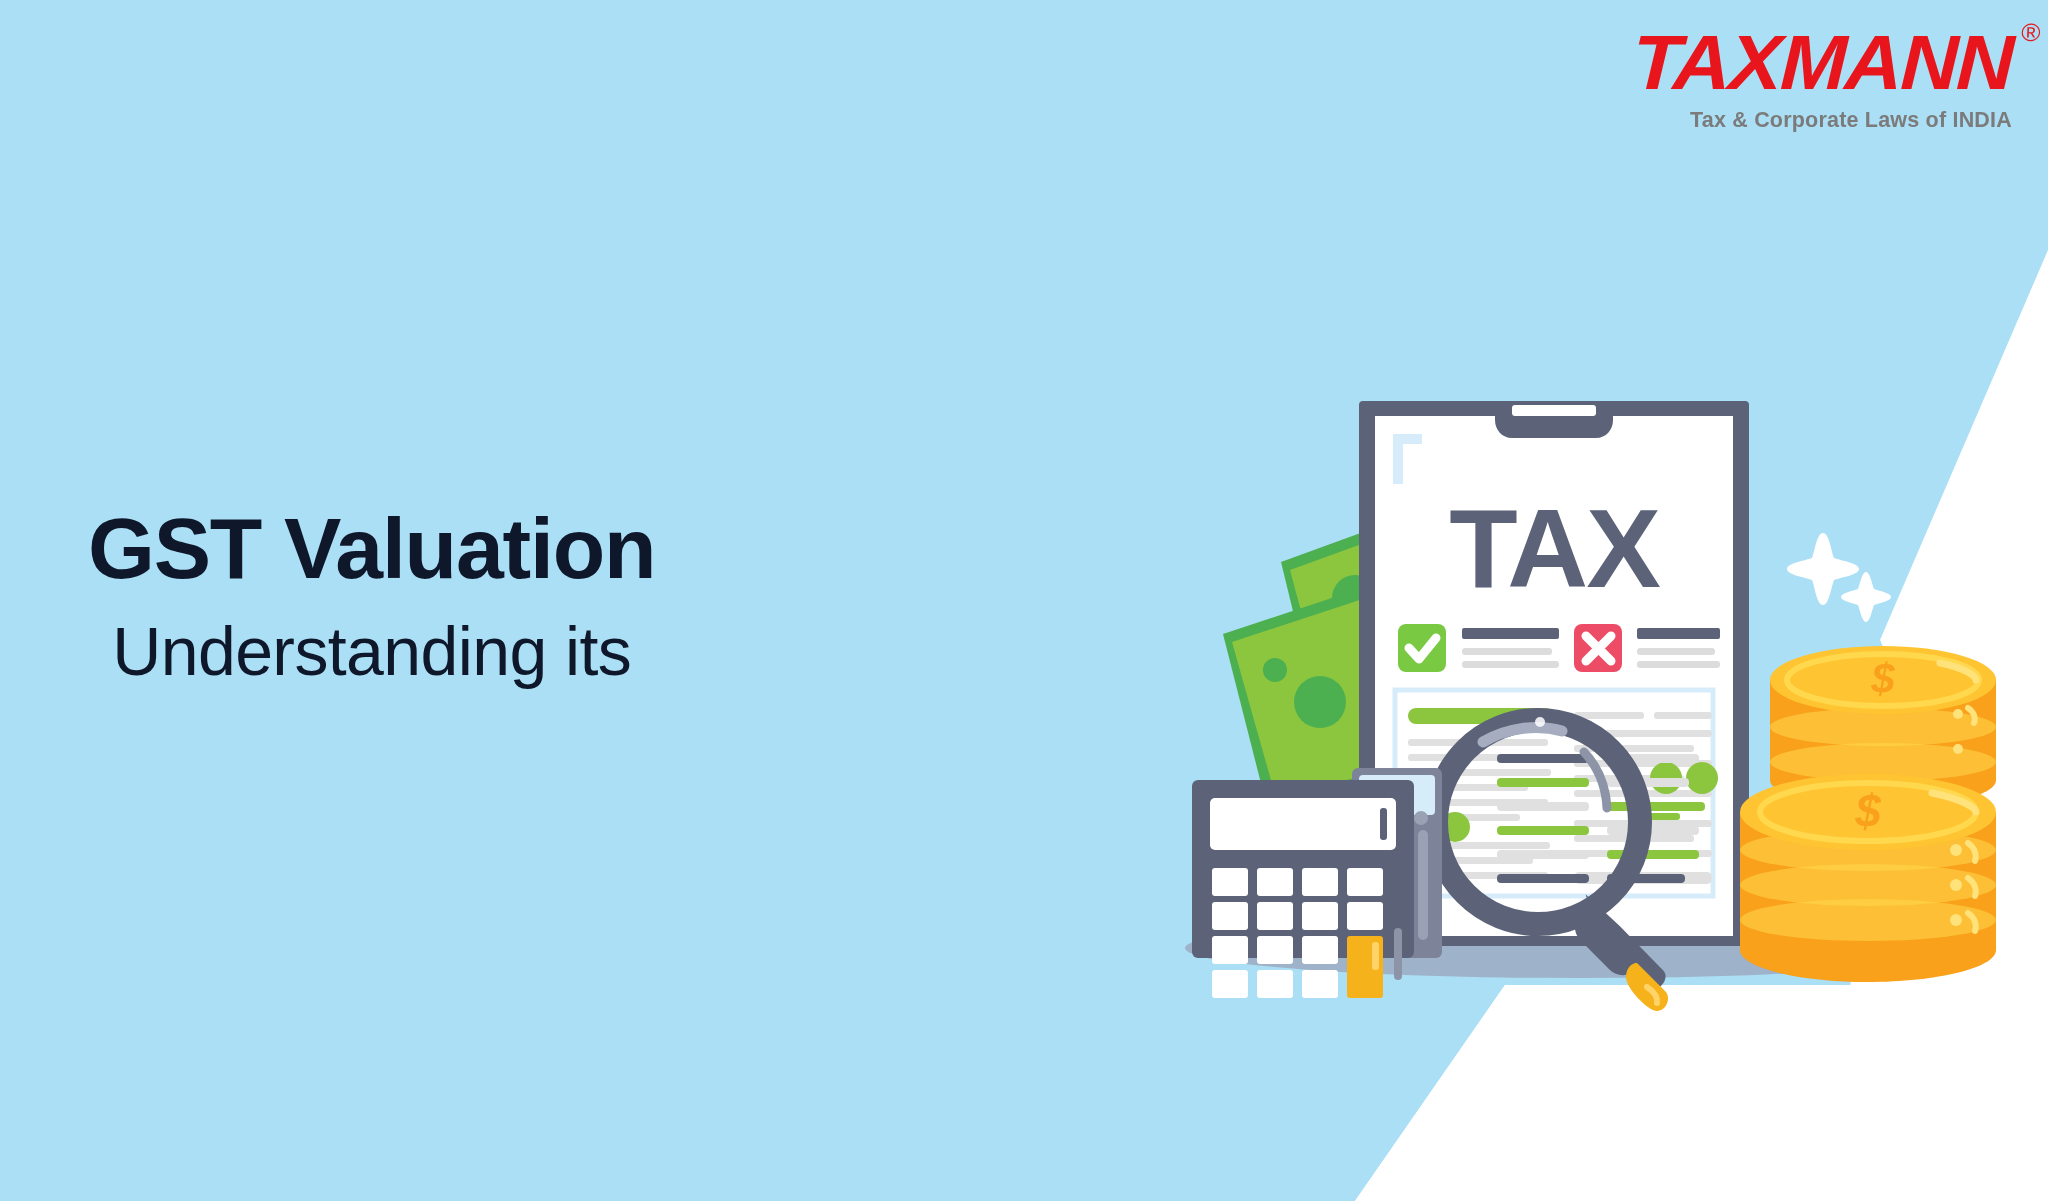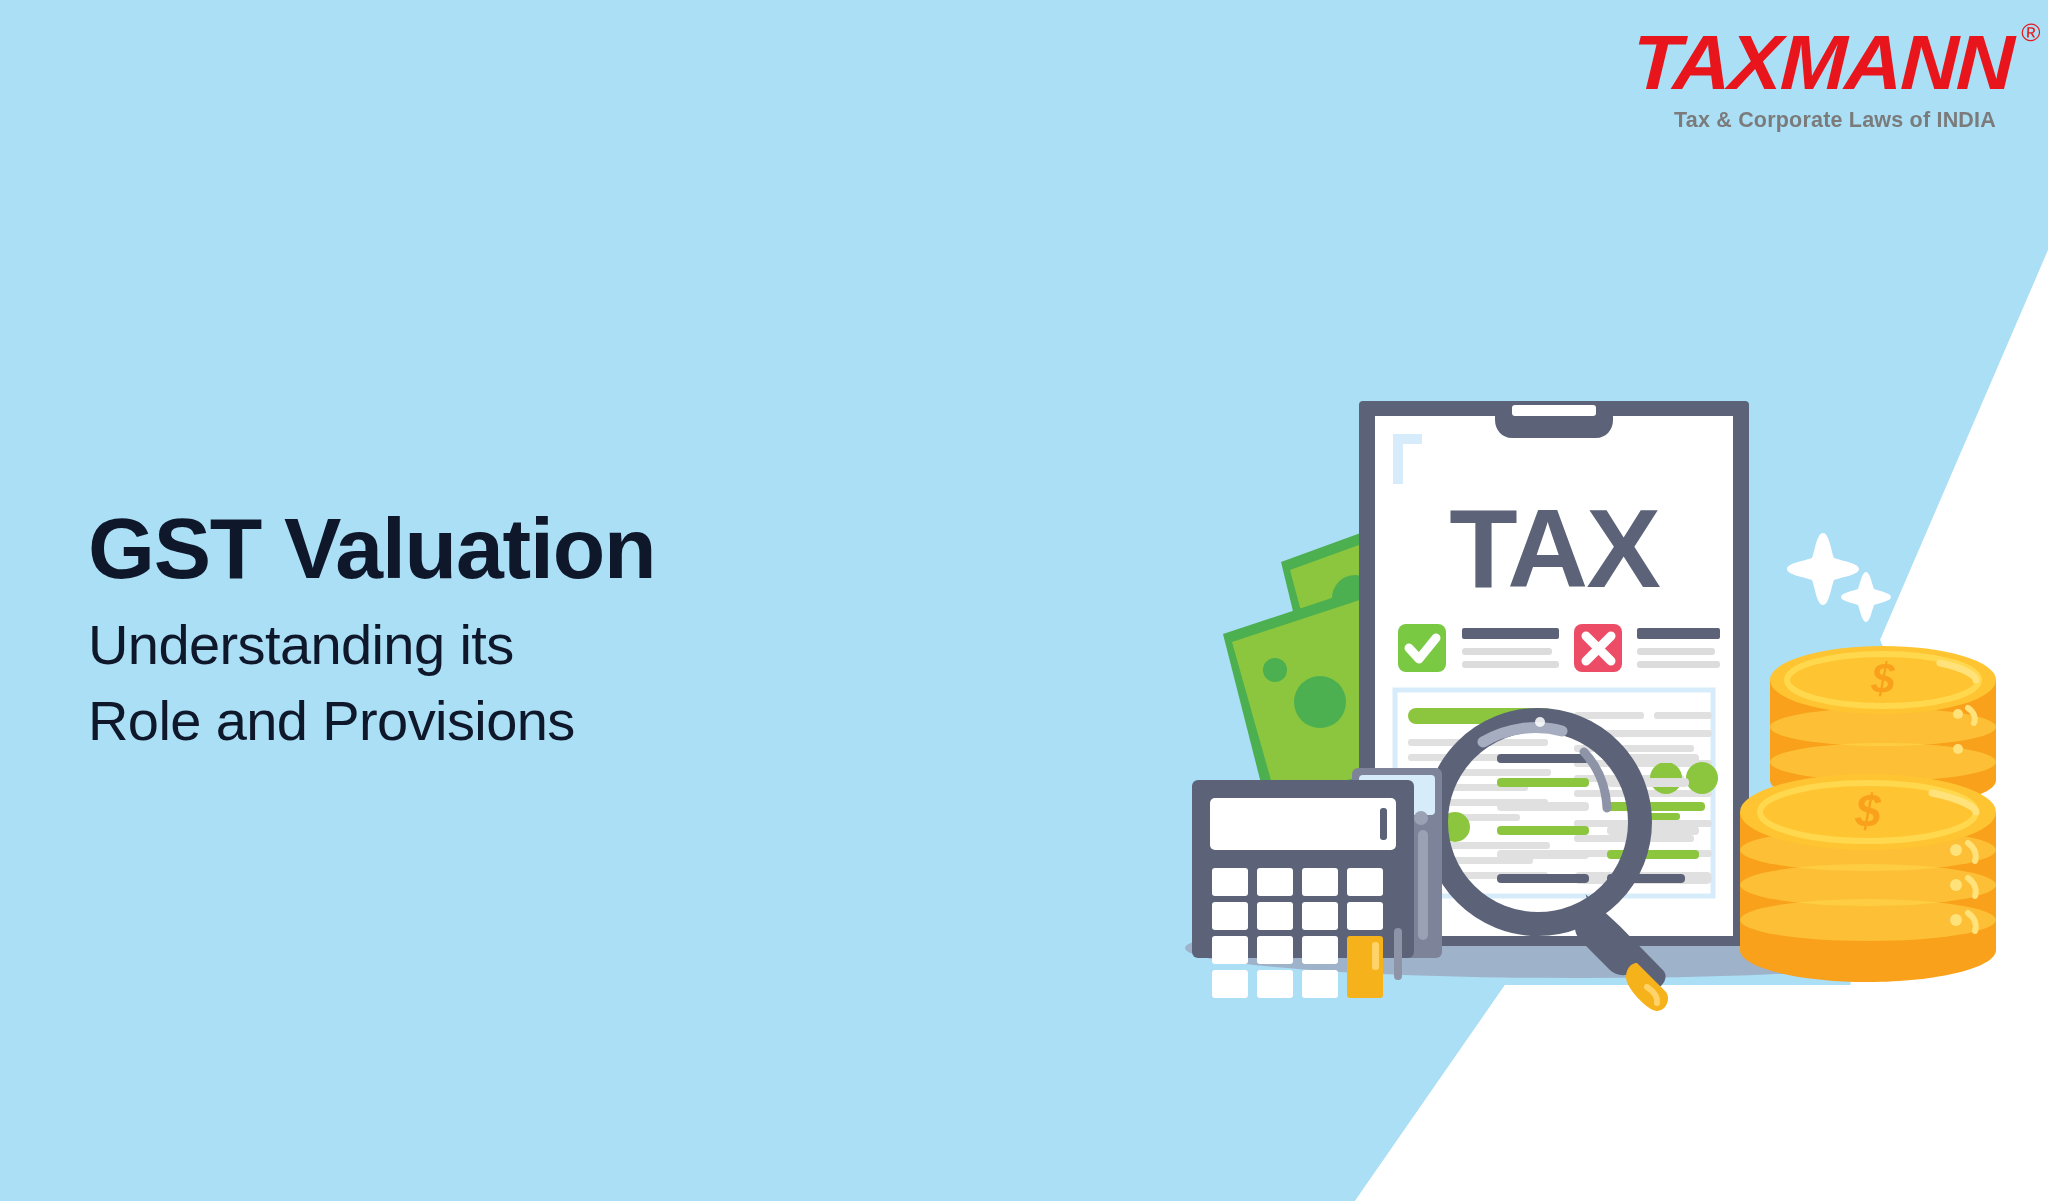--- a/index.html
+++ b/index.html
@@ -43,21 +43,21 @@
     top:-4px; right:-26px;
     font-size:25px;
     font-style:normal;
     font-weight:normal;
     letter-spacing:0;
     transform:none;
     color:#e8161c;
   }
   #logo .tagline {
     margin-top:9px;
-    margin-right:16px;
+    margin-right:0;
     font-size:21.5px;
     font-weight:bold;
     color:#7b7b7b;
     letter-spacing:0.2px;
   }
   
   #headline {
     position:absolute;
     left:88px;
     top:505px;
@@ -65,24 +65,25 @@
     line-height:1.0;
   }
   #headline .line1 {
     font-size:86px;
     font-weight:bold;
     letter-spacing:-1.2px;
     white-space:nowrap;
   }
   #headline .line2,
   #headline .line3 {
-    font-size:56px;
+    font-size:68px;
     font-weight:normal;
     letter-spacing:-0.6px;
     white-space:nowrap;
+    text-align:center;
   }
   #headline .line2 { margin-top:26px; }
   #headline .line3 { margin-top:20px; }
   
   #illustration {
     position:absolute;
     left:1150px; top:350px;
     width:900px; height:700px;
   }
 </style>
@@ -109,21 +110,20 @@
   </svg>
 
   <div id="logo">
     <div class="wordmark"><span>TAXMANN</span><span class="reg">®</span></div>
     <div class="tagline">Tax &amp; Corporate Laws of INDIA</div>
   </div>
 
   <div id="headline">
     <div class="line1">GST Valuation</div>
     <div class="line2">Understanding its</div>
-    <div class="line3">Role and Provisions</div>
   </div>
 
   <svg id="illustration" viewBox="0 0 900 700" preserveAspectRatio="xMidYMid meet">
 
     <ellipse cx="430" cy="598" rx="395" ry="30" fill="#9aa3bb" opacity="0.75"></ellipse>
 
     <g>
       <path d="M673,183 C679,183 681,200 684,208 C692,211 709,213 709,219
                C709,225 692,227 684,230 C681,238 679,255 673,255
                C667,255 665,238 662,230 C654,227 637,225 637,219

